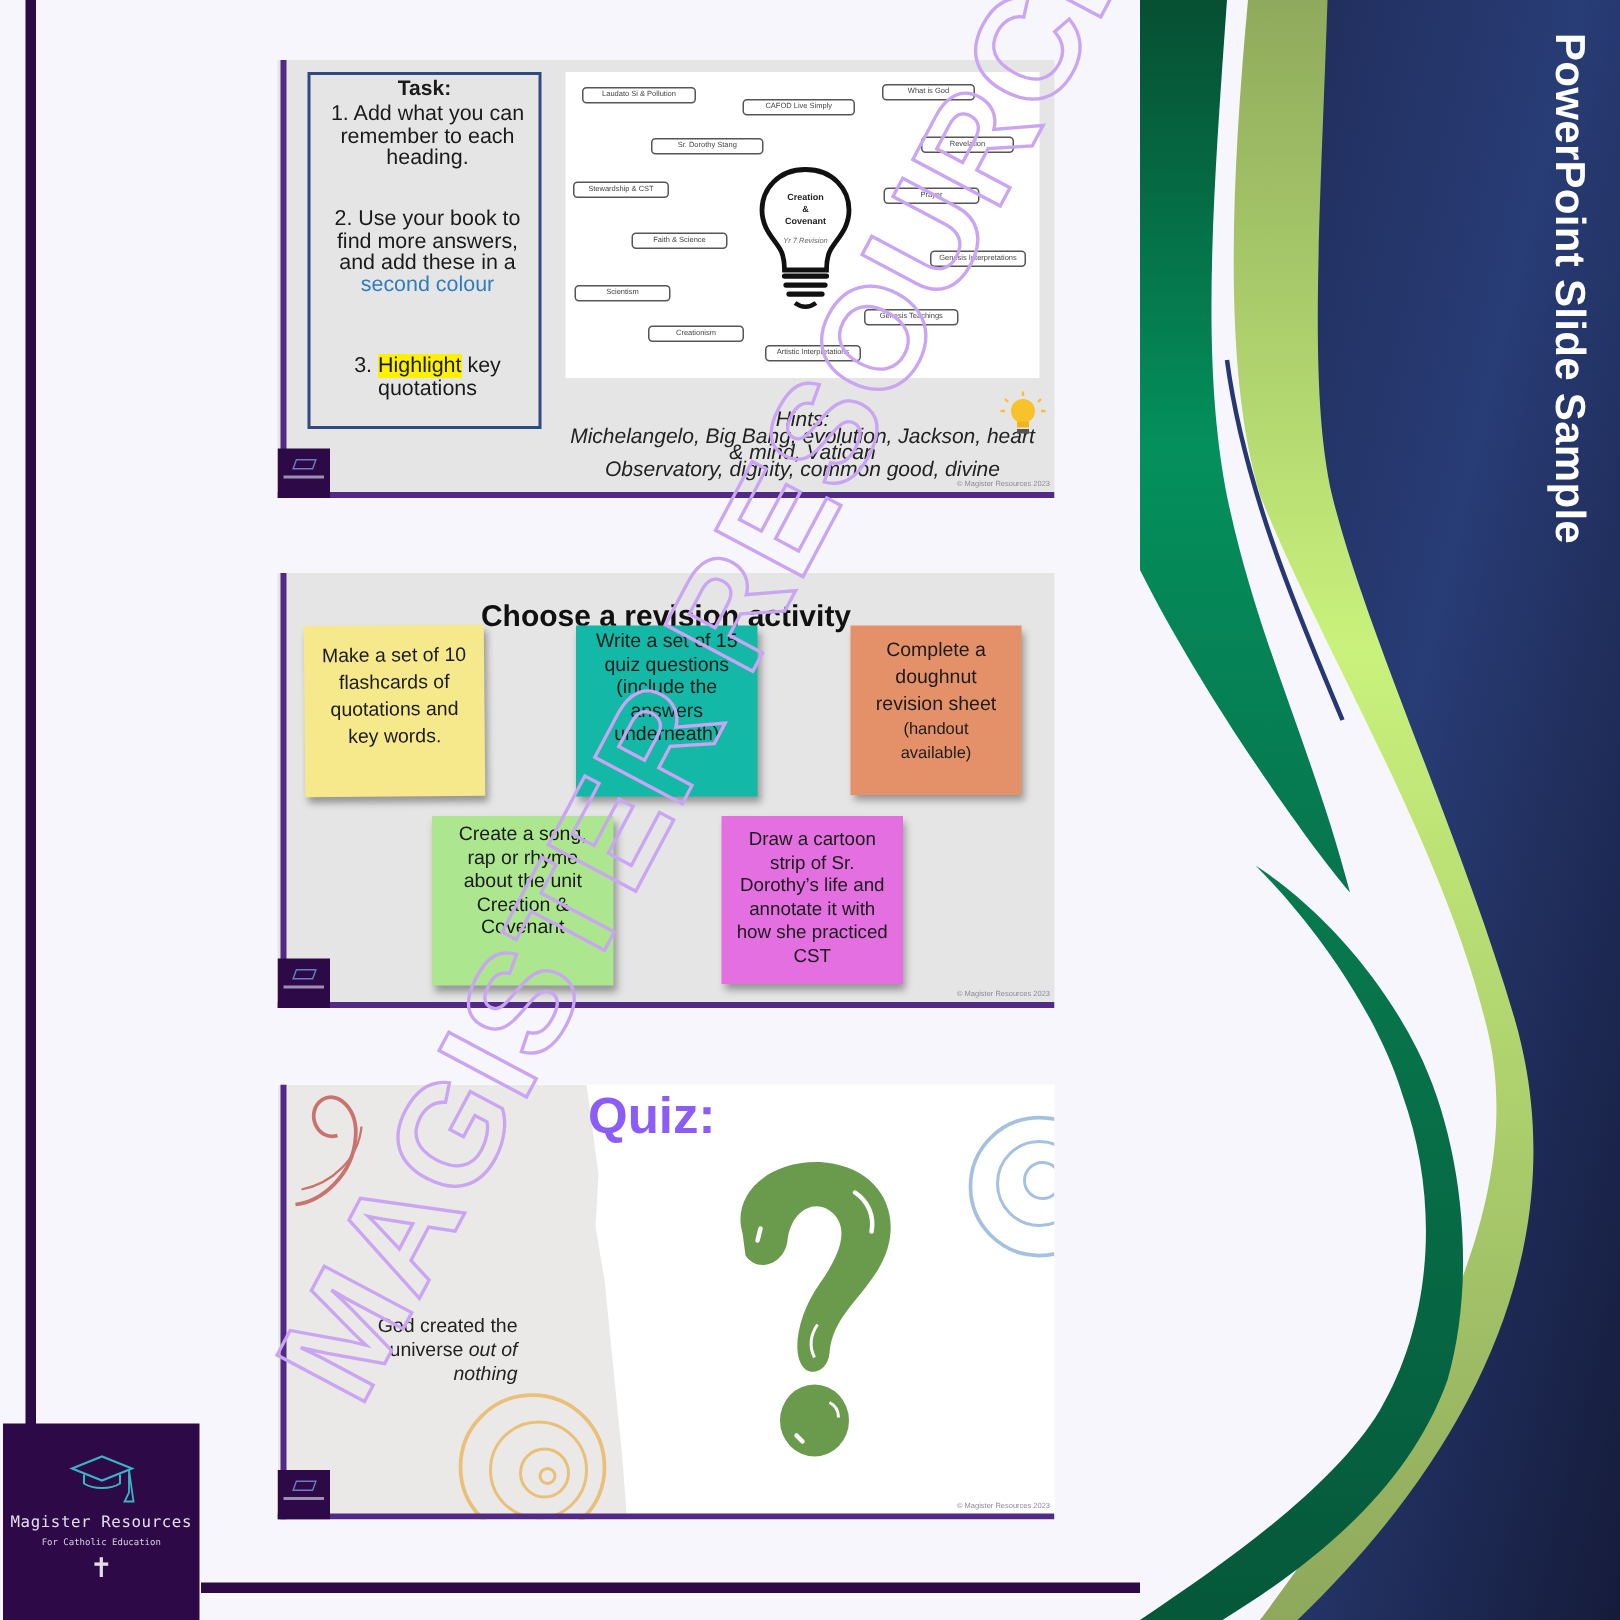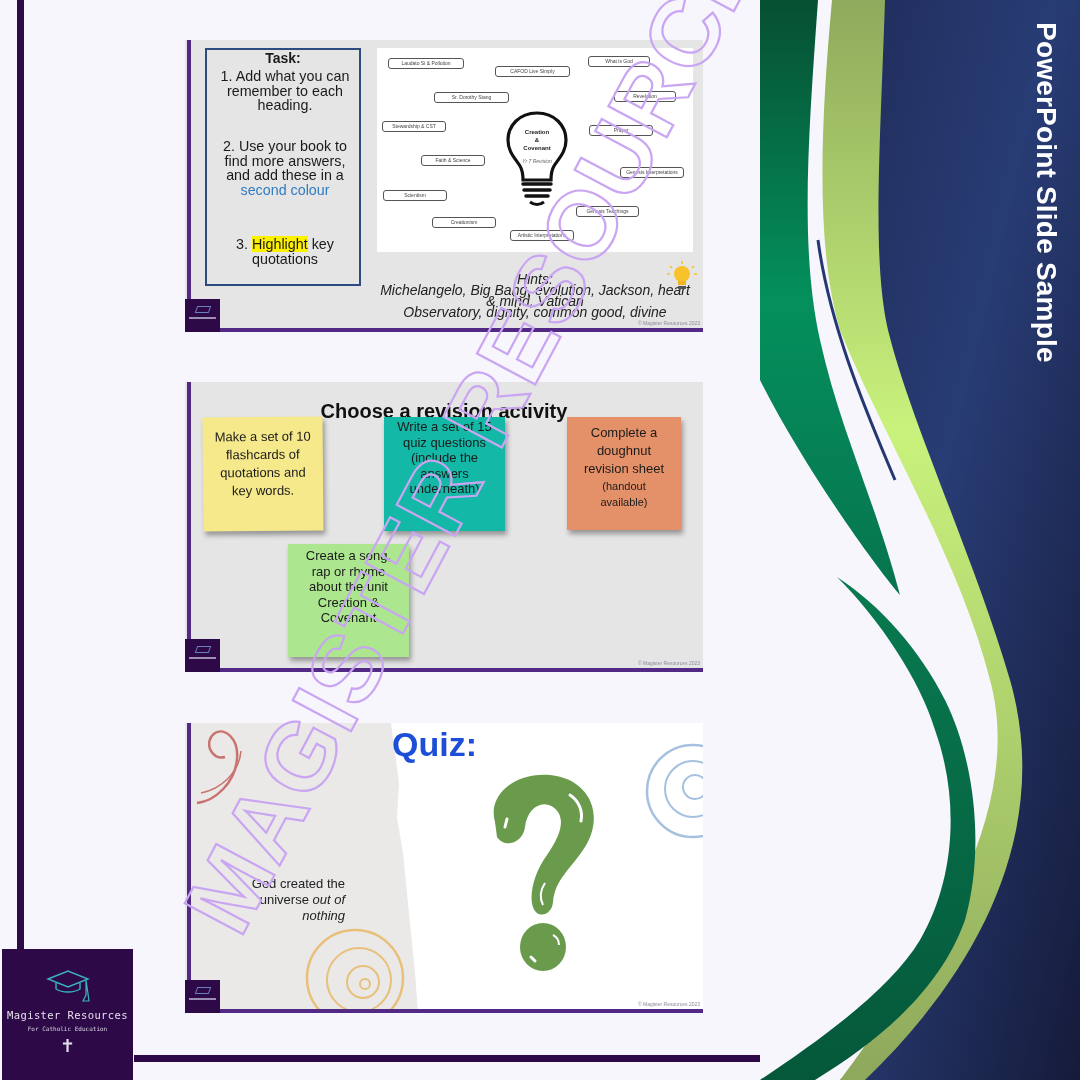--- a/index.html
+++ b/index.html
@@ -41,21 +41,21 @@
   .hint-bulb { position: absolute; left: 480px; top: 220px; }
 
   
   #slide2 { top: 382px; height: 290px; }
   .slide-heading { position: absolute; top: 18px; left: 0; width: 100%; text-align: center; font-weight: bold; font-size: 20px; color: #111; font-family: "Liberation Sans", sans-serif; }
   .note { position: absolute; text-align: center; color: #1b1b1b; font-family: "Liberation Sans", sans-serif; font-size: 13px; line-height: 18px; box-shadow: 2px 4px 5px rgba(0,0,0,0.35); }
   .note .small { font-size: 11px; line-height: 16px; }
 
   
   #slide3 { top: 723px; height: 290px; background: #ffffff; }
-  .quiz-title { position: absolute; left: 207px; top: 2px; font-family: "Liberation Sans", sans-serif; font-weight: bold; font-size: 34px; color: #1d4ed8; }
+  .quiz-title { position: absolute; left: 207px; top: 2px; font-family: "Liberation Sans", sans-serif; font-weight: bold; font-size: 34px; color: #8b5cf6; }
   .quiz-question { position: absolute; left: 25px; top: 60px; width: 140px; text-align: center; font-family: "Liberation Sans", sans-serif; font-weight: bold; font-size: 21px; line-height: 25px; color: #0d2363; }
   .quiz-answer { position: absolute; left: 30px; top: 153px; width: 130px; text-align: right; font-family: "Liberation Sans", sans-serif; font-size: 13px; line-height: 16px; color: #222; }
   .quiz-answer i { font-style: italic; }
 
   
   .banner { position: absolute; left: 760px; top: 0; width: 320px; height: 1080px; }
   .banner-title { position: absolute; left: 1020px; top: 22px; width: 40px; height: 420px; }
   .banner-title span { position: absolute; left: 42px; top: 0; transform-origin: 0 0; transform: rotate(90deg); white-space: nowrap; color: #ffffff; font-family: "Liberation Sans", sans-serif; font-weight: bold; font-size: 28px; letter-spacing: 0.2px; }
 
   
@@ -130,20 +130,23 @@
   <div class="note" style="left:199px;top:35px;width:121px;height:114px;background:#14b8a6;padding-top:2px;line-height:15.5px;">
     <span style="display:block;padding:0 8px;">Write a set of 15 quiz questions (include the answers underneath)</span>
   </div>
   <div class="note" style="left:382px;top:35px;width:114px;height:113px;background:#e4916a;padding-top:7px;">
     <span style="display:block;padding:0 14px;">Complete a doughnut revision sheet</span>
     <span class="small" style="display:block;padding:0 20px;">(handout available)</span>
   </div>
   <div class="note" style="left:103px;top:162px;width:121px;height:113px;background:#ace78f;padding-top:4px;line-height:15.5px;">
     <span style="display:block;padding:0 12px;">Create a song, rap or rhyme about the unit Creation &amp; Covenant</span>
   </div>
+  <div class="note" style="left:296px;top:162px;width:121px;height:112px;background:#e46fe0;padding-top:8px;font-size:12.5px;line-height:15.5px;">
+    <span style="display:block;padding:0 8px;">Draw a cartoon strip of Sr. Dorothy’s life and annotate it with how she practiced CST</span>
+  </div>
 
   <div class="left-bar"></div>
   <div class="bottom-bar"></div>
   <div class="mini-logo"></div>
   <div class="copyright">© Magister Resources 2023</div>
 </div>
 
 <div class="slide" id="slide3">
   <svg style="position:absolute;left:0;top:0;" width="240" height="290" viewBox="0 0 240 290">
     <path d="M0 0 H206 L210 30 L214 60 L212 95 L218 130 L222 170 L226 210 L230 250 L233 290 H0 Z" fill="#eae9e8"></path>

